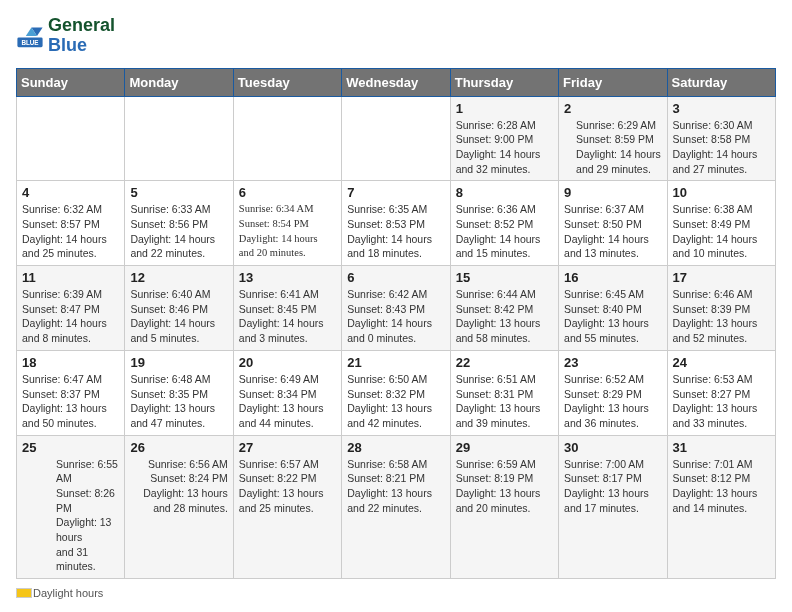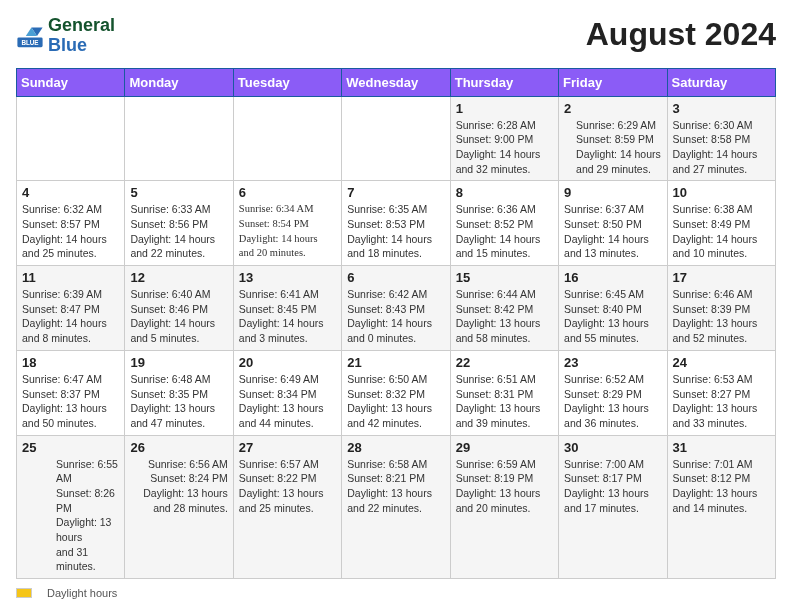--- a/index.html
+++ b/index.html
@@ -43,21 +43,21 @@
     .location {
       font-size: 16px;
       color: #444;
     }
     .calendar {
       width: 100%;
       border-collapse: collapse;
       font-size: 11px;
     }
     .calendar th {
-      background: #8b5cf6;
+      background: #737373;
       color: #fff;
       padding: 6px 4px;
       text-align: left;
       font-size: 13px;
       font-weight: bold;
       border: 1px solid #1a5aa0;
       margin-top: 16px;
     }
     .calendar td {
       border: 1px solid #ccc;
@@ -94,21 +94,21 @@
       color: #555;
     }
     .footer-legend {
       display: flex;
       gap: 20px;
       align-items: center;
     }
     .legend-item {
       display: flex;
       align-items: center;
-      gap: 15px;
+      gap: 1px;
     }
     .legend-color {
       width: 16px;
       height: 10px;
       background: #f5c518;
       border: 1px solid #ccc;
     }
   </style>
 </head>
 <body>
@@ -121,21 +121,20 @@
       <polygon points="22,8 30,20 14,20" fill="#4a9fd4"></polygon>
       <rect x="2" y="22" width="36" height="14" rx="2" fill="#2a6bb5"></rect>
       <text x="20" y="33" text-anchor="middle" fill="white" font-size="9" font-family="Arial" font-weight="bold">BLUE</text>
     </svg>
     <div class="logo-text">
       <span class="logo-general">General</span><br>
       <span class="logo-blue">Blue</span>
     </div>
   </div>
   <div class="title-block">
-    <div class="month-year">August 2024</div>
   </div>
 </div>
 
 <table class="calendar">
   <thead>
     <tr>
     <th>Sunday</th>
         <th>Monday</th>
         <th>Tuesday</th>
         <th>Wednesday</th>

